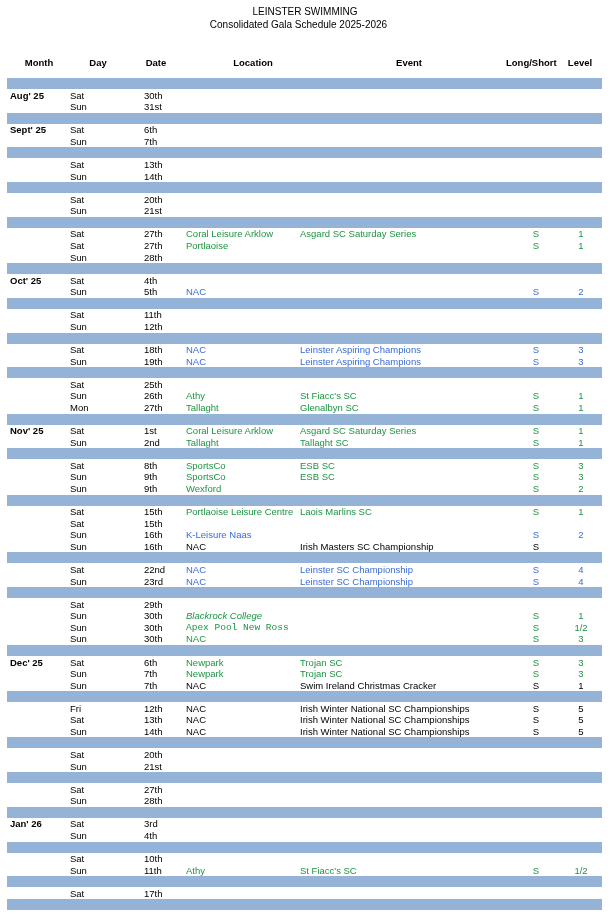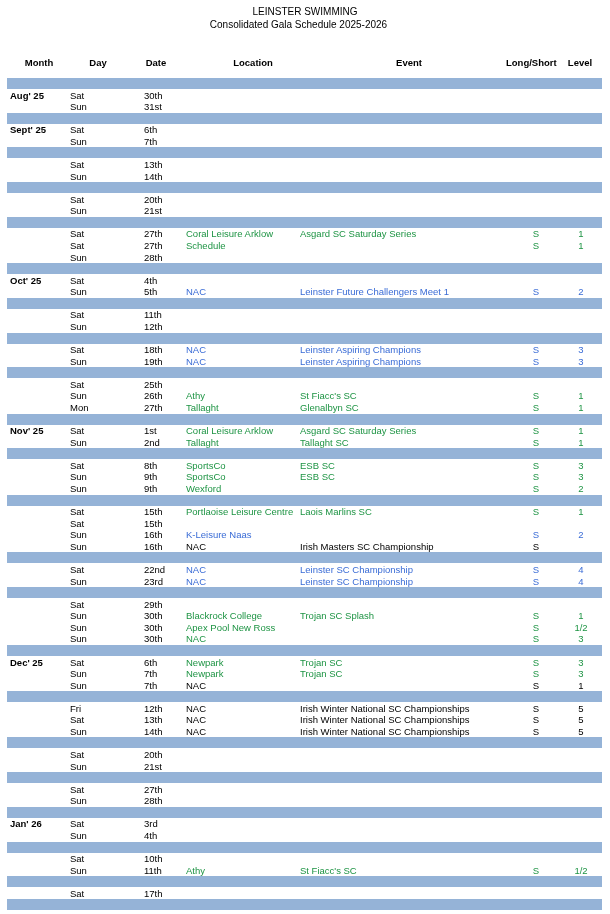--- a/index.html
+++ b/index.html
@@ -130,21 +130,21 @@
       <div class="cell cell-date" style="color: rgb(0, 0, 0);">27th</div>
       <div class="cell cell-location" style="color: rgb(30, 148, 68);">Coral Leisure Arklow</div>
       <div class="cell cell-event" style="color: rgb(30, 148, 68);">Asgard SC Saturday Series</div>
       <div class="cell cell-ls" style="color: rgb(30, 148, 68);">S</div>
       <div class="cell cell-level" style="color: rgb(30, 148, 68);">1</div>
     </div>
     <div class="row" style="top: 239.98px;">
       <div class="cell cell-month" style="color: rgb(0, 0, 0);"></div>
       <div class="cell cell-day" style="color: rgb(0, 0, 0);">Sat</div>
       <div class="cell cell-date" style="color: rgb(0, 0, 0);">27th</div>
-      <div class="cell cell-location" style="color: rgb(30, 148, 68);">Schedule</div>
+      <div class="cell cell-location" style="color: rgb(30, 148, 68);">Portlaoise</div>
       <div class="cell cell-ls" style="color: rgb(30, 148, 68);">S</div>
       <div class="cell cell-level" style="color: rgb(30, 148, 68);">1</div>
     </div>
     <div class="row" style="top: 251.55px;">
       <div class="cell cell-month" style="color: rgb(0, 0, 0);"></div>
       <div class="cell cell-day" style="color: rgb(0, 0, 0);">Sun</div>
       <div class="cell cell-date" style="color: rgb(0, 0, 0);">28th</div>
       <div class="cell cell-location" style="color: rgb(0, 0, 0);"></div>
       <div class="cell cell-event" style="color: rgb(0, 0, 0);"></div>
       <div class="cell cell-ls" style="color: rgb(0, 0, 0);"></div>
@@ -158,21 +158,20 @@
       <div class="cell cell-location" style="color: rgb(0, 0, 0);"></div>
       <div class="cell cell-event" style="color: rgb(0, 0, 0);"></div>
       <div class="cell cell-ls" style="color: rgb(0, 0, 0);"></div>
       <div class="cell cell-level" style="color: rgb(0, 0, 0);"></div>
     </div>
     <div class="row" style="top: 286.26px;">
       <div class="cell cell-month" style="color: rgb(0, 0, 0);"></div>
       <div class="cell cell-day" style="color: rgb(0, 0, 0);">Sun</div>
       <div class="cell cell-date" style="color: rgb(0, 0, 0);">5th</div>
       <div class="cell cell-location" style="color: rgb(58, 108, 214);">NAC</div>
-      <div class="cell cell-event" style="color: rgb(58, 108, 214);">Leinster Future Challengers Meet 1</div>
       <div class="cell cell-ls" style="color: rgb(58, 108, 214);">S</div>
       <div class="cell cell-level" style="color: rgb(58, 108, 214);">2</div>
     </div>
     <div class="sep" style="top: 297.83px; background: rgb(149, 179, 215);"></div>
     <div class="row" style="top: 309.4px;">
       <div class="cell cell-month" style="color: rgb(0, 0, 0);"></div>
       <div class="cell cell-day" style="color: rgb(0, 0, 0);">Sat</div>
       <div class="cell cell-date" style="color: rgb(0, 0, 0);">11th</div>
       <div class="cell cell-location" style="color: rgb(0, 0, 0);"></div>
       <div class="cell cell-event" style="color: rgb(0, 0, 0);"></div>
@@ -343,30 +342,29 @@
       <div class="cell cell-date" style="color: rgb(0, 0, 0);">29th</div>
       <div class="cell cell-location" style="color: rgb(0, 0, 0);"></div>
       <div class="cell cell-event" style="color: rgb(0, 0, 0);"></div>
       <div class="cell cell-ls" style="color: rgb(0, 0, 0);"></div>
       <div class="cell cell-level" style="color: rgb(0, 0, 0);"></div>
     </div>
     <div class="row" style="top: 610.22px;">
       <div class="cell cell-month" style="color: rgb(0, 0, 0);"></div>
       <div class="cell cell-day" style="color: rgb(0, 0, 0);">Sun</div>
       <div class="cell cell-date" style="color: rgb(0, 0, 0);">30th</div>
-      <div class="cell cell-location" style="color: rgb(30, 148, 68);">Blackrock College</div>
-      <div class="cell cell-event" style="color: rgb(30, 148, 68);">Trojan SC Splash</div>
+      <div class="cell cell-location" style="color: rgb(30, 148, 68); font-style: italic;">Blackrock College</div>
       <div class="cell cell-ls" style="color: rgb(30, 148, 68);">S</div>
       <div class="cell cell-level" style="color: rgb(30, 148, 68);">1</div>
     </div>
     <div class="row" style="top: 621.79px;">
       <div class="cell cell-month" style="color: rgb(0, 0, 0);"></div>
       <div class="cell cell-day" style="color: rgb(0, 0, 0);">Sun</div>
       <div class="cell cell-date" style="color: rgb(0, 0, 0);">30th</div>
-      <div class="cell cell-location" style="color: rgb(30, 148, 68);">Apex Pool New Ross</div>
+      <div class="cell cell-location" style="color: rgb(30, 148, 68); font-family: Liberation Mono, monospace;">Apex Pool New Ross</div>
       <div class="cell cell-ls" style="color: rgb(30, 148, 68);">S</div>
       <div class="cell cell-level" style="color: rgb(30, 148, 68);">1/2</div>
     </div>
     <div class="row" style="top: 633.36px;">
       <div class="cell cell-month" style="color: rgb(0, 0, 0);"></div>
       <div class="cell cell-day" style="color: rgb(0, 0, 0);">Sun</div>
       <div class="cell cell-date" style="color: rgb(0, 0, 0);">30th</div>
       <div class="cell cell-location" style="color: rgb(30, 148, 68);">NAC</div>
       <div class="cell cell-ls" style="color: rgb(30, 148, 68);">S</div>
       <div class="cell cell-level" style="color: rgb(30, 148, 68);">3</div>
@@ -388,20 +386,21 @@
       <div class="cell cell-location" style="color: rgb(30, 148, 68);">Newpark</div>
       <div class="cell cell-event" style="color: rgb(30, 148, 68);">Trojan SC</div>
       <div class="cell cell-ls" style="color: rgb(30, 148, 68);">S</div>
       <div class="cell cell-level" style="color: rgb(30, 148, 68);">3</div>
     </div>
     <div class="row" style="top: 679.64px;">
       <div class="cell cell-month" style="color: rgb(0, 0, 0);"></div>
       <div class="cell cell-day" style="color: rgb(0, 0, 0);">Sun</div>
       <div class="cell cell-date" style="color: rgb(0, 0, 0);">7th</div>
       <div class="cell cell-location" style="color: rgb(0, 0, 0);">NAC</div>
+      <div class="cell cell-event" style="color: rgb(0, 0, 0);">Swim Ireland Christmas Cracker</div>
       <div class="cell cell-ls" style="color: rgb(0, 0, 0);">S</div>
       <div class="cell cell-level" style="color: rgb(0, 0, 0);">1</div>
     </div>
     <div class="sep" style="top: 691.21px; background: rgb(149, 179, 215);"></div>
     <div class="row" style="top: 702.78px;">
       <div class="cell cell-month" style="color: rgb(0, 0, 0);"></div>
       <div class="cell cell-day" style="color: rgb(0, 0, 0);">Fri</div>
       <div class="cell cell-date" style="color: rgb(0, 0, 0);">12th</div>
       <div class="cell cell-location" style="color: rgb(0, 0, 0);">NAC</div>
       <div class="cell cell-event" style="color: rgb(0, 0, 0);">Irish Winter National SC Championships</div>

